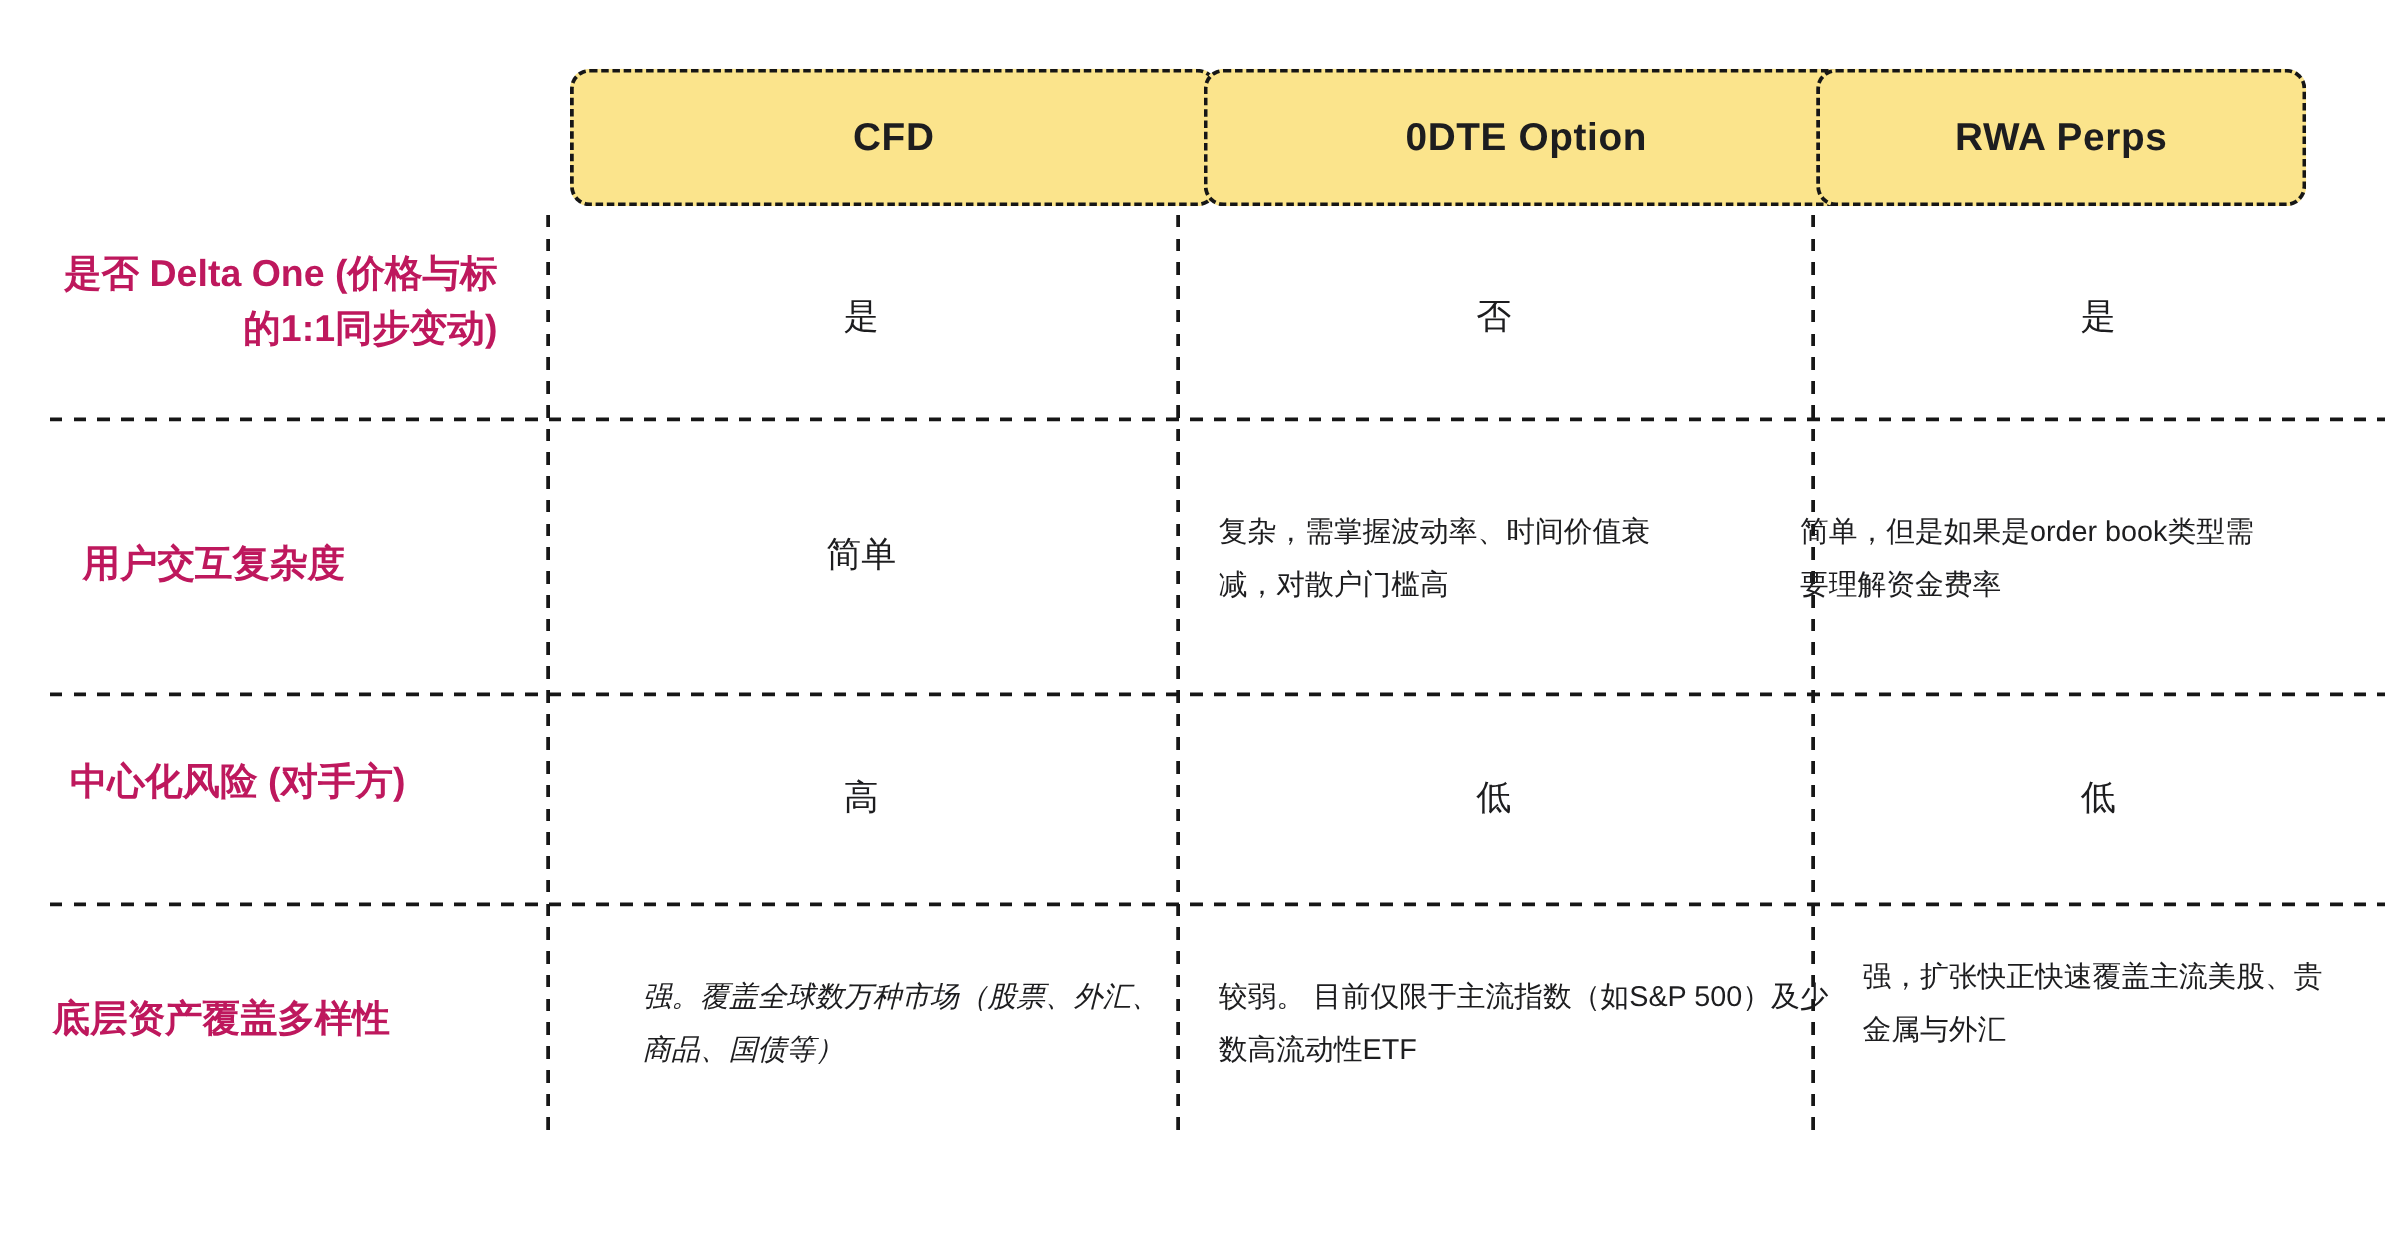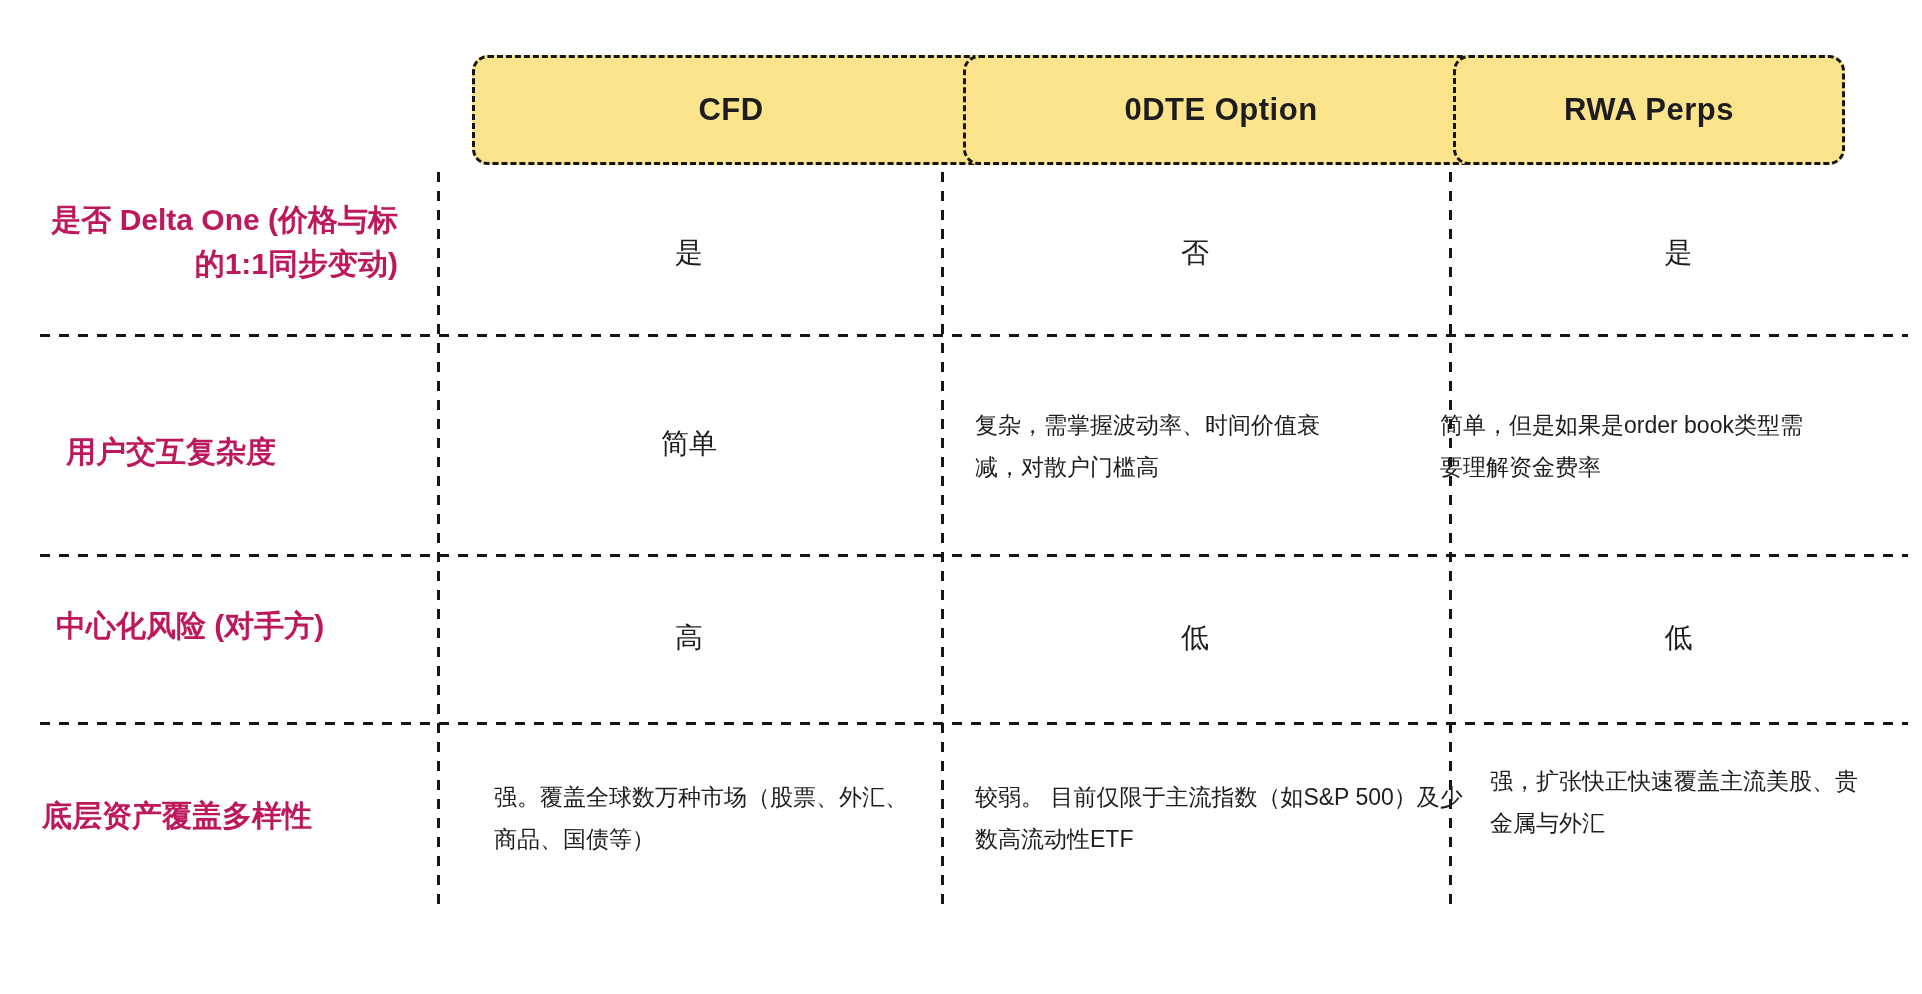--- a/index.html
+++ b/index.html
@@ -23,21 +23,21 @@
     border-radius: 16px;
     box-sizing: border-box;
     display: flex;
     align-items: center;
     justify-content: center;
     font-size: 31px;
     font-weight: 700;
     letter-spacing: 0.5px;
     color: #1d1d1f;
   }
-  .header-cfd  { left: 472px;  width: 518px; }
+  .header-cfd  { left: 456px;  width: 518px; }
   .header-0dte { left: 963px;  width: 516px; }
   .header-rwa  { left: 1453px; width: 392px; }
 
   
   .vline {
     position: absolute;
     top: 172px;
     height: 740px;
     width: 3px;
     background: repeating-linear-gradient(180deg, #161616 0 10px, transparent 10px 19px);
@@ -96,21 +96,21 @@
   
   .cell-long {
     position: absolute;
     font-size: 23px;
     line-height: 42px;
     color: #1d1d1f;
     text-align: left;
   }
   .cell-r2c2 { left: 975px;  top: 404px; width: 380px; }
   .cell-r2c3 { left: 1440px; top: 404px; width: 370px; }
-  .cell-r4c1 { left: 494px;  top: 776px; width: 432px; }
+  .cell-r4c1 { left: 514px;  top: 776px; width: 432px; font-style: italic; }
   .cell-r4c2 { left: 975px;  top: 776px; width: 490px; }
   .cell-r4c3 { left: 1490px; top: 760px; width: 382px; }
 </style>
 </head>
 <body>
 
 <div class="canvas">
 
   <div class="header-box header-cfd">
     <span>CFD</span>

